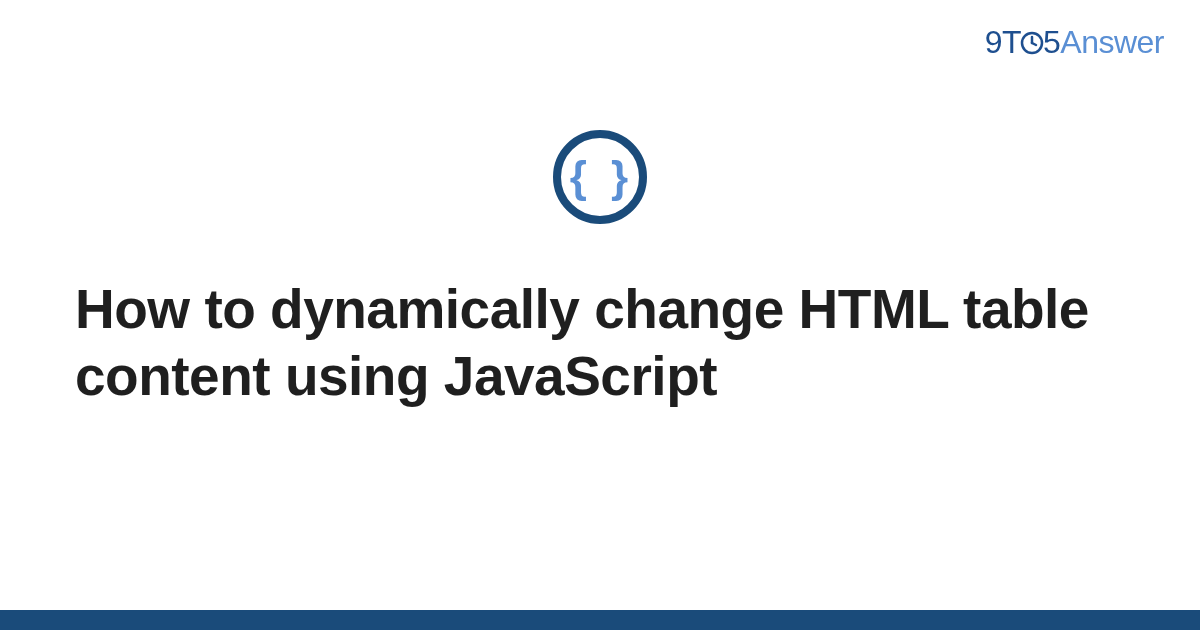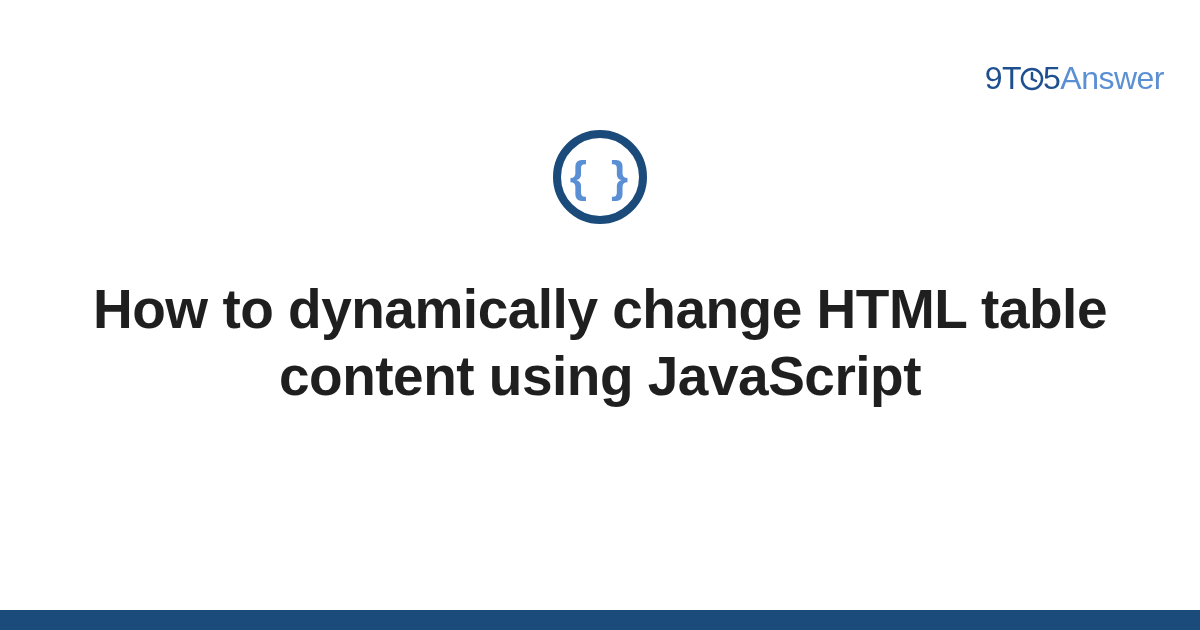--- a/index.html
+++ b/index.html
@@ -12,21 +12,20 @@
       height: 630px;
       background: #ffffff;
       font-family: -apple-system, BlinkMacSystemFont, "Segoe UI", Helvetica, Arial, sans-serif;
       position: relative;
       overflow: hidden;
     }
     .header {
       position: absolute;
       top: 24px;
       right: 36px;
-      margin-top: 36px;
     }
     .logo {
       font-size: 32px;
       font-weight: 400;
       letter-spacing: -0.5px;
     }
     .logo-9t {
       color: #1e4f8f;
       font-weight: 500;
     }
@@ -71,21 +70,21 @@
       color: #5a8fd4;
       letter-spacing: 6px;
       font-family: "Helvetica Neue", Helvetica, Arial, sans-serif;
       line-height: 1;
       transform: translateX(2px);
     }
     .title {
       font-size: 55px;
       font-weight: 700;
       color: #1f1f1f;
-      text-align: center;
+      text-align: left;
       line-height: 1.22;
       max-width: 1050px;
       letter-spacing: -0.5px;
     }
     .footer-bar {
       position: absolute;
       bottom: 0;
       left: 0;
       right: 0;
       height: 20px;

